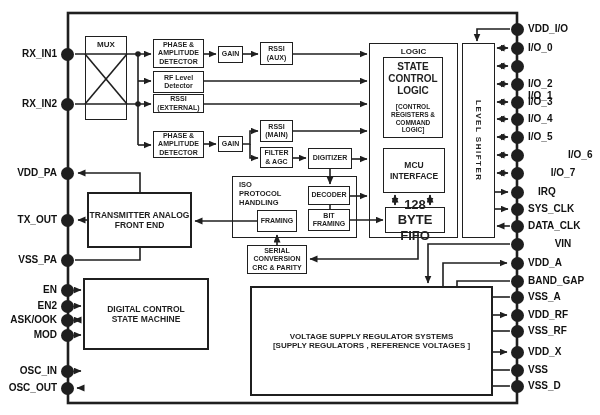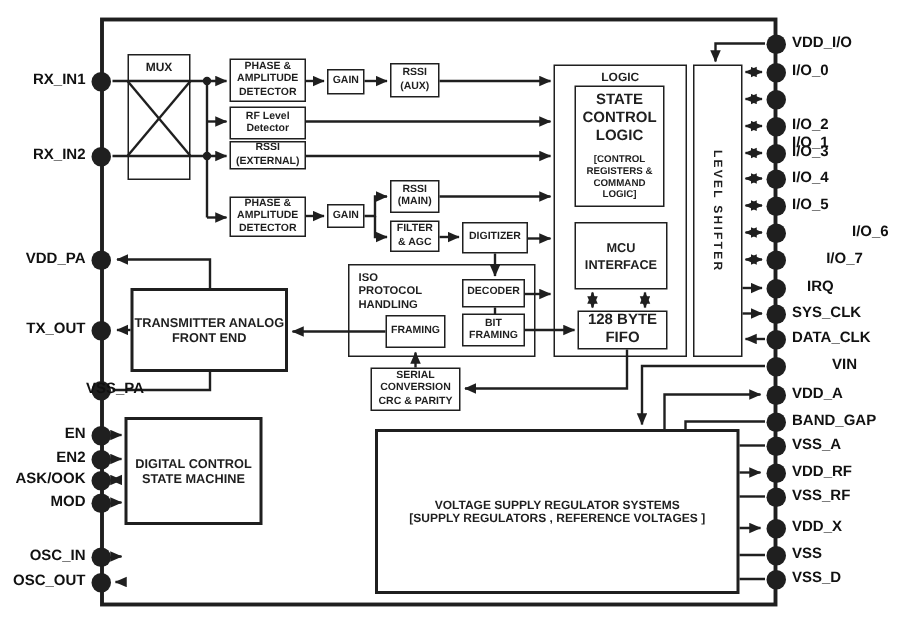--- a/index.html
+++ b/index.html
@@ -120,30 +120,30 @@
 LOGIC</span>
     <span class="sub" style="font-size:6.5px;">[CONTROL
 REGISTERS &amp;
 COMMAND
 LOGIC]</span>
   </div>
   <div class="block" style="left:383px; top:148px; width:62px; height:45px; font-size:8.5px;">
     <span>MCU
 INTERFACE</span>
   </div>
-  <div class="block" style="left:385px; top:207px; width:60px; height:26px; font-size:10px;">
+  <div class="block" style="left:385px; top:207px; width:60px; height:26px; font-size:13px;">
     <span>128 BYTE
 FIFO</span>
   </div>
 
   <div class="block thick" style="left:87px; top:192px; width:105px; height:56px; font-size:8.5px;">
     <span>TRANSMITTER ANALOG
 FRONT END</span>
   </div>
-  <div class="block thick" style="left:83px; top:278px; width:92px; height:72px; font-size:8.5px;">
+  <div class="block thick" style="left:83px; top:278px; width:126px; height:72px; font-size:8.5px;">
     <span>DIGITAL CONTROL
 STATE MACHINE</span>
   </div>
   <div class="block thick" style="left:250px; top:286px; width:243px; height:110px; font-size:8px;">
     <span>VOLTAGE SUPPLY REGULATOR SYSTEMS
 [SUPPLY REGULATORS , REFERENCE VOLTAGES ]</span>
   </div>
 
   <svg class="wires" width="600" height="415" viewBox="0 0 600 415">
     <defs>
@@ -237,21 +237,21 @@
 
 <div class="pin" style="left: 60.5px; top: 47.5px;"></div>
     <div class="plabel pl-left" style="top: 48px;">RX_IN1</div>
     <div class="pin" style="left: 60.5px; top: 97.5px;"></div>
     <div class="plabel pl-left" style="top: 98px;">RX_IN2</div>
     <div class="pin" style="left: 60.5px; top: 166.5px;"></div>
     <div class="plabel pl-left" style="top: 167px;">VDD_PA</div>
     <div class="pin" style="left: 60.5px; top: 213.5px;"></div>
     <div class="plabel pl-left" style="top: 214px;">TX_OUT</div>
     <div class="pin" style="left: 60.5px; top: 253.5px;"></div>
-    <div class="plabel pl-left" style="top: 254px; padding-left: 39px;">VSS_PA</div>
+    <div class="plabel pl-left" style="top: 254px;">VSS_PA</div>
     <div class="pin" style="left: 60.5px; top: 283.5px;"></div>
     <div class="plabel pl-left" style="top: 284px;">EN</div>
     <div class="pin" style="left: 60.5px; top: 299.5px;"></div>
     <div class="plabel pl-left" style="top: 300px;">EN2</div>
     <div class="pin" style="left: 60.5px; top: 313.5px;"></div>
     <div class="plabel pl-left" style="top: 314px;">ASK/OOK</div>
     <div class="pin" style="left: 60.5px; top: 328.5px;"></div>
     <div class="plabel pl-left" style="top: 329px;">MOD</div>
     <div class="pin" style="left: 60.5px; top: 364.5px;"></div>
     <div class="plabel pl-left" style="top: 365px;">OSC_IN</div>

